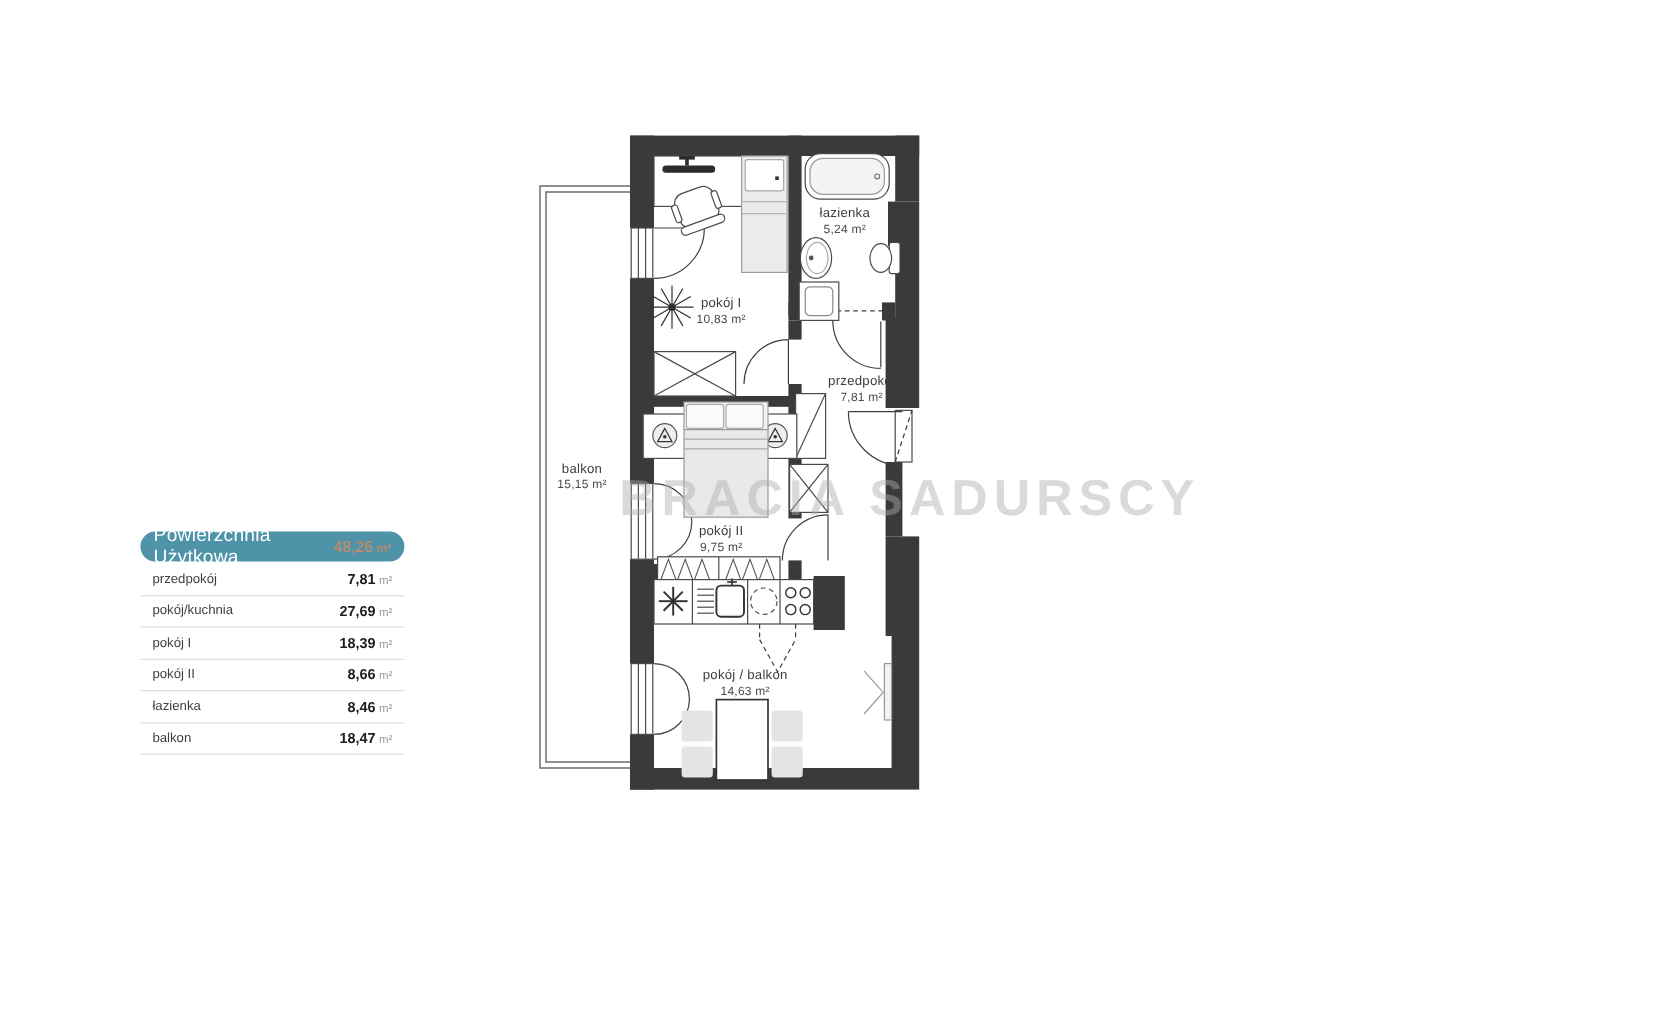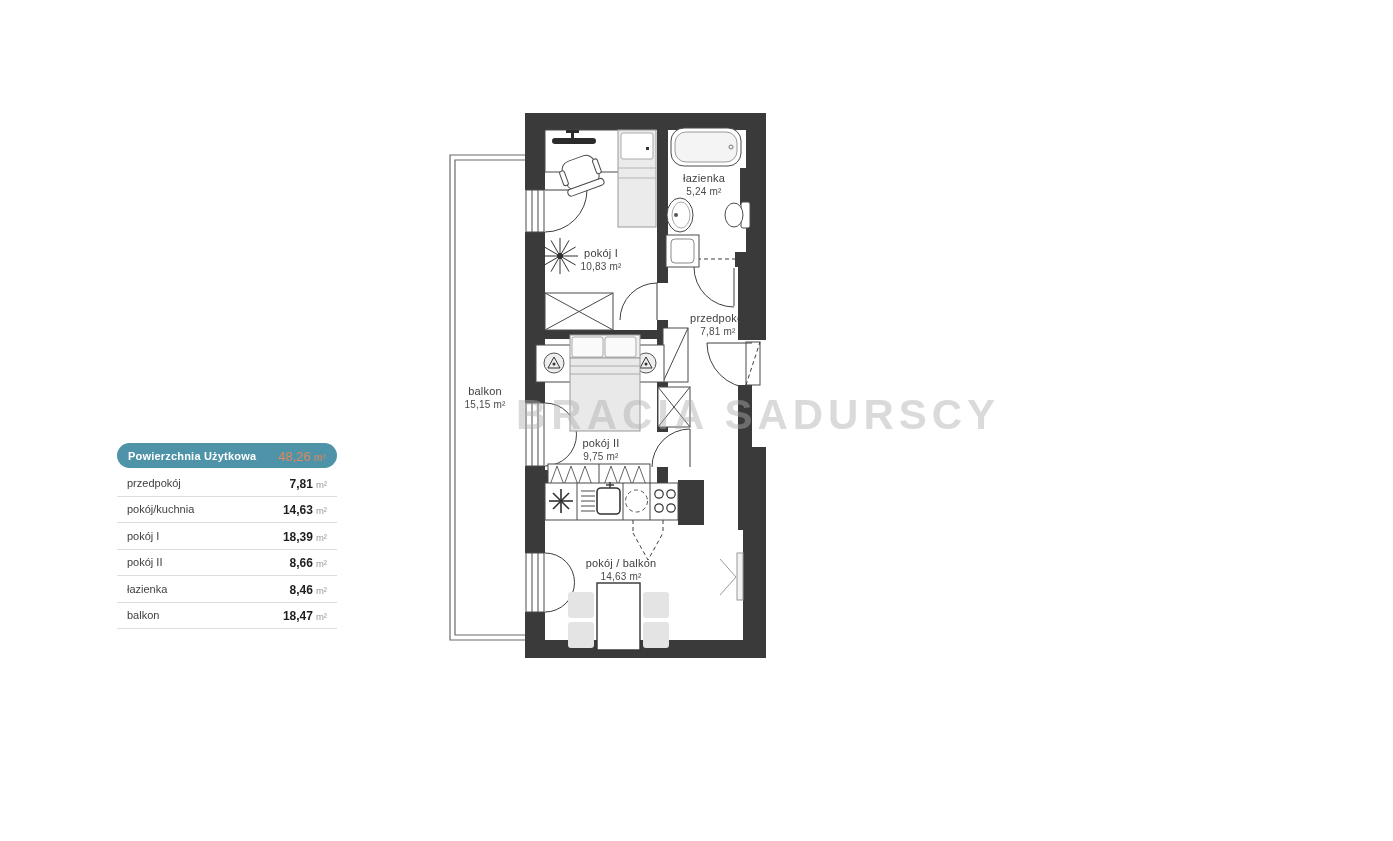--- a/index.html
+++ b/index.html
@@ -8,21 +8,21 @@
     font-family:"Liberation Sans","DejaVu Sans",sans-serif;
     -webkit-font-smoothing:antialiased;
   }
   
   .legend{position:absolute;left:117px;top:443px;width:220px;}
   .legend-header{
     height:25px;border-radius:13px;background:var(--teal);
     display:flex;align-items:center;justify-content:space-between;
     padding:0 11px;box-sizing:border-box;
   }
-  .legend-header .hlabel{color:#fff;font-size:11px;font-weight:bold;letter-spacing:.2px;}
+  .legend-header .hlabel{color:#fff;font-size:16px;font-weight:normal;letter-spacing:.2px;}
   .legend-header .hval{color:var(--orange);font-size:13px;font-weight:normal;margin-top:27px;}
   .legend-header .hunit{color:var(--orange);opacity:.75;font-size:10px;font-weight:bold;margin-left:3px;}
   .legend-rows{margin-top:2px;}
   .legend-row{
     height:26.5px;display:flex;align-items:center;justify-content:space-between;
     border-bottom:1px solid #ddd;padding:0 10px 0 10px;box-sizing:border-box;
   }
   .legend-row .rlabel{font-size:11px;color:#3f3f3f;}
   .legend-row .rval{font-size:12px;font-weight:bold;color:#1e1e1e;margin-left:32px;}
   .legend-row .runit{font-size:9.5px;color:#9a9a9a;margin-left:3px;font-weight:normal;}
@@ -57,21 +57,21 @@
       <span class="hval">48,26</span><span class="hunit">m²</span>
     </span>
   </div>
   <div class="legend-rows">
     <div class="legend-row">
       <span class="rlabel">przedpokój</span>
       <span><span class="rval">7,81</span><span class="runit">m²</span></span>
     </div>
     <div class="legend-row">
       <span class="rlabel">pokój/kuchnia</span>
-      <span><span class="rval">14,63</span><span class="runit">m²</span></span>
+      <span><span class="rval">27,69</span><span class="runit">m²</span></span>
     </div>
     <div class="legend-row">
       <span class="rlabel">pokój I</span>
       <span><span class="rval">18,39</span><span class="runit">m²</span></span>
     </div>
     <div class="legend-row">
       <span class="rlabel">pokój II</span>
       <span><span class="rval">8,66</span><span class="runit">m²</span></span>
     </div>
     <div class="legend-row">

